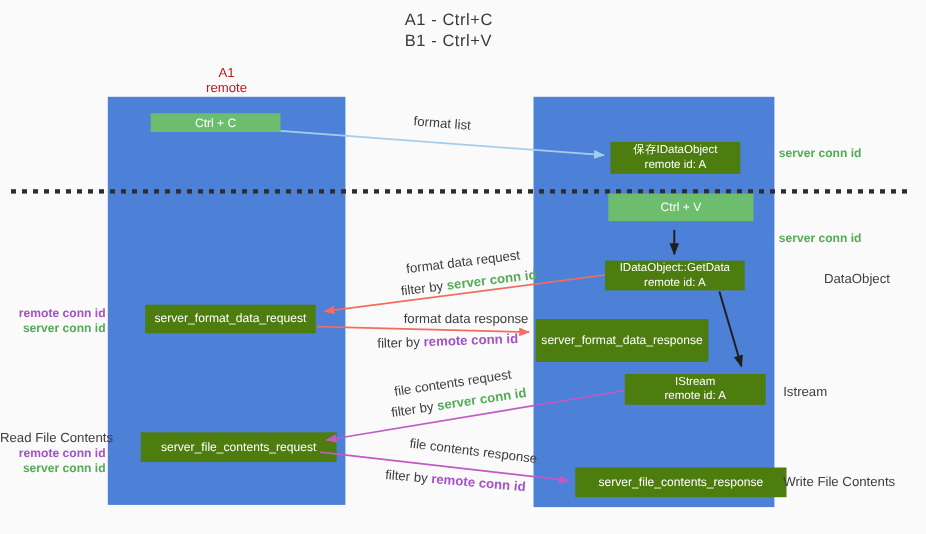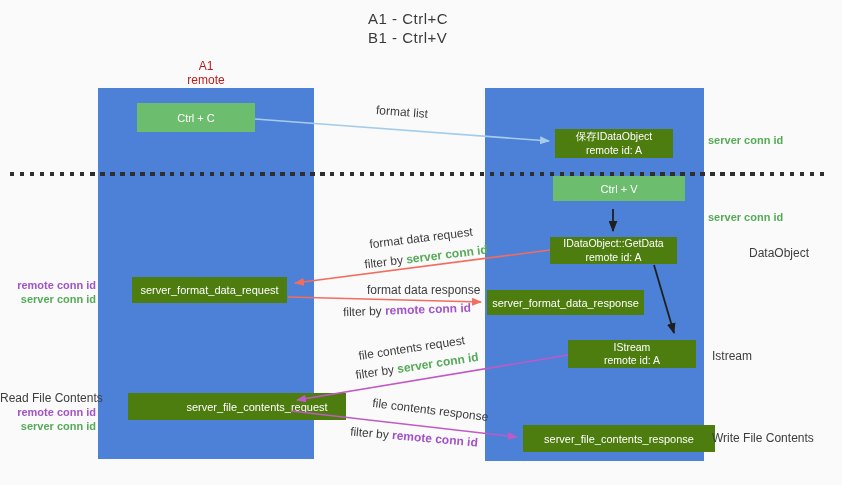--- a/index.html
+++ b/index.html
@@ -52,21 +52,21 @@
   <div class="abs col-header" style="left:98px;width:216px;">
     <div>A1</div>
     <div>remote</div>
   </div>
 
   <div class="abs lane lane-left"></div>
   <div class="abs lane lane-right"></div>
 
   <div class="abs dotted"></div>
 
-  <div class="abs node green-node" style="left:137px;top:103px;width:118px;height:29px;">
+  <div class="abs node green-node" style="left:137px;top:103px;width:118px;height:17px;">
     <span>Ctrl + C</span>
   </div>
 
   <div class="abs node node2 orange-node" style="left:555px;top:129px;width:118px;height:29px;">
     <span>保存IDataObject</span>
     <span>remote id: A</span>
   </div>
 
   <div class="abs node green-node" style="left:553px;top:176px;width:132px;height:25px;">
     <span>Ctrl + V</span>
@@ -74,30 +74,30 @@
 
   <div class="abs node node2 orange-node" style="left:550px;top:237px;width:127px;height:27px;">
     <span>IDataObject::GetData</span>
     <span>remote id: A</span>
   </div>
 
   <div class="abs node orange-node" style="left:132px;top:277px;width:155px;height:26px;">
     <span>server_format_data_request</span>
   </div>
 
-  <div class="abs node orange-node" style="left:487px;top:290px;width:157px;height:25px;">
+  <div class="abs node orange-node" style="left:487px;top:290px;width:157px;height:39px;">
     <span>server_format_data_response</span>
   </div>
 
   <div class="abs node node2 orange-node" style="left:568px;top:340px;width:128px;height:28px;">
     <span>IStream</span>
     <span>remote id: A</span>
   </div>
 
-  <div class="abs node orange-node" style="left:128px;top:393px;width:178px;height:27px;padding-left:40px;">
+  <div class="abs node orange-node" style="left:128px;top:393px;width:178px;height:27px;">
     <span>server_file_contents_request</span>
   </div>
 
   <div class="abs node orange-node" style="left:523px;top:425px;width:192px;height:27px;">
     <span>server_file_contents_response</span>
   </div>
 
   <div class="abs mlabel" style="left:376px;top:105px;transform:rotate(4.5deg);">format list</div>
 
   <div class="abs mlabel" style="left:369px;top:231px;transform:rotate(-7deg);">format data request</div>

